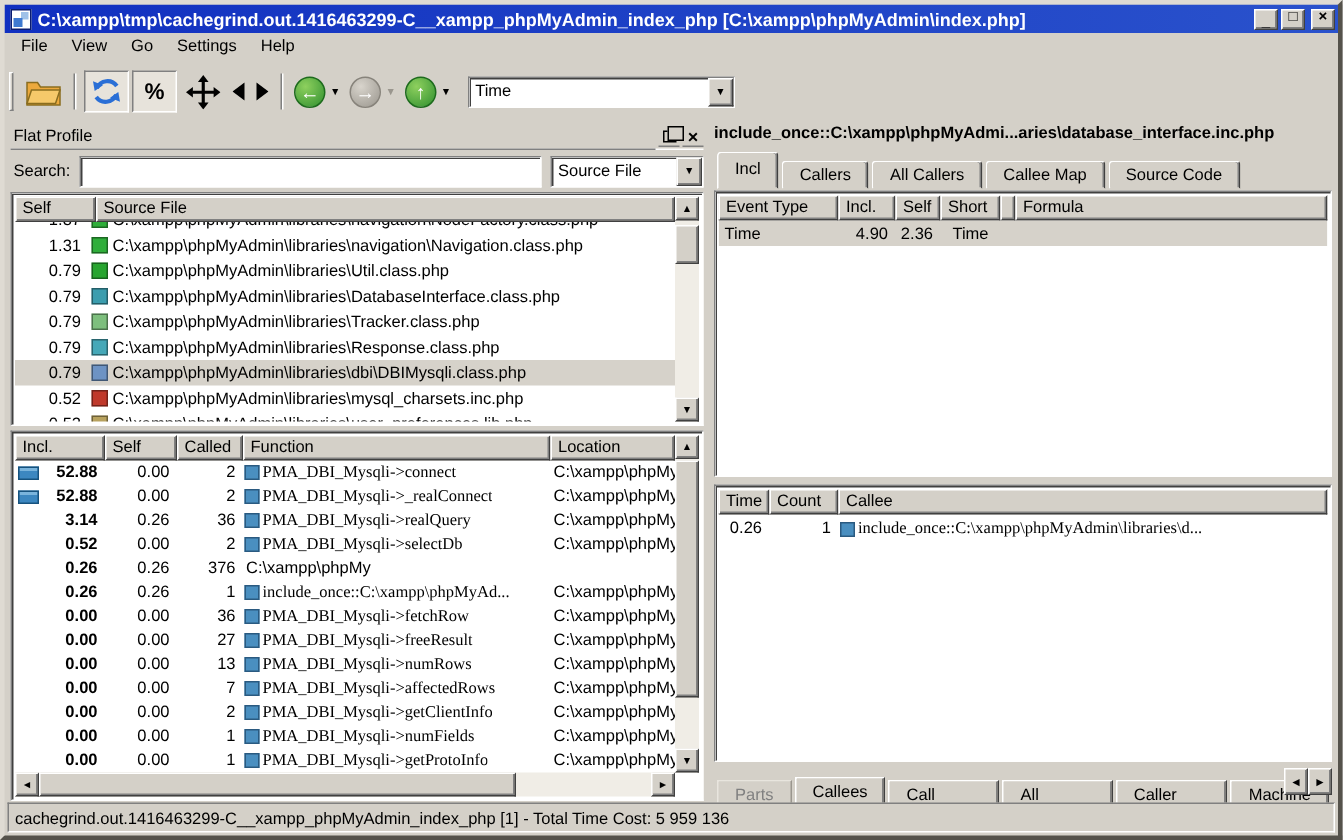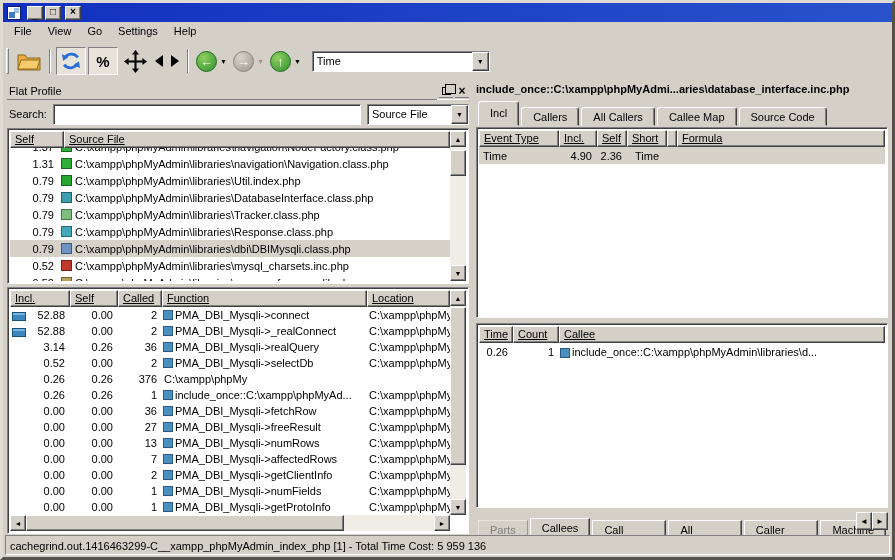--- a/index.html
+++ b/index.html
@@ -54,41 +54,41 @@
   .close-glyph{font-size:12px;font-weight:bold;line-height:1;}
   .search-row{position:absolute;left:4px;top:100px;width:462px;height:22px;display:flex;align-items:center;}
   .search-lbl{padding:0 6px 0 2px;}
   .search-input{flex:1;height:21px;border:1px solid;border-color:#808080 #fff #fff #808080;box-shadow:inset 1px 1px 0 #404040;
     background:#fff;font-family:inherit;font-size:11px;padding:2px 3px;outline:none;}
   .group-combo{width:102px;margin-left:6px;}
   
   .pane{position:absolute;background:#fff;}
   .pane-inner{position:absolute;left:2px;top:2px;bottom:2px;right:18px;overflow:hidden;background:#fff;}
   .pane-inner.noscroll{right:2px;}
-  .hrow{display:flex;height:17px;text-decoration:underline;}
+  .hrow{display:flex;height:17px;}
   .hcell{height:17px;line-height:15px;padding:0 4px;background:#d4d0c8;white-space:nowrap;overflow:hidden;
     border:1px solid;border-color:#fff #404040 #404040 #fff;box-shadow:inset -1px -1px 0 #808080;}
   .hcell.flex{flex:1;}
   .rows{overflow:hidden;position:relative;}
   .trow{display:flex;align-items:center;height:17px;white-space:nowrap;}
   .trow.fn{height:16px;}
   .trow.sel{background:#d6d2ca;}
   .num{text-align:right;padding-right:5px;}
   .sq{width:11px;height:11px;flex:0 0 auto;margin:0 3px 0 2px;border:1px solid rgba(0,0,0,.4);}
   .fsq{width:10px;height:10px;flex:0 0 auto;margin:0 2px 0 1px;background:#4a8fc0;border:1px solid #2a5a80;}
   .bar{width:14px;height:9px;flex:0 0 auto;margin:2px 2px 0 2px;background:#3c87c0;border:1px solid #16527e;
     background-image:linear-gradient(180deg,#7ab4dc 0 2px,transparent 2px);}
   .c-self{width:49px;}
   .c-file{flex:1;overflow:hidden;}
-  .c-incl{width:60px;display:flex;align-items:center;}
+  .c-incl{width:60px;display:flex;align-items:flex-start;font-weight:bold;}
   .flexnum{flex:1;}
   .c-self2{width:48px;}
   .c-called{width:44px;}
   .c-fn{width:205px;display:flex;align-items:center;overflow:hidden;}
-  .fn-name{overflow:hidden;white-space:nowrap;}
+  .fn-name{overflow:hidden;white-space:nowrap;font-family:Liberation Serif, serif;}
   .c-loc{flex:1;overflow:hidden;padding-left:2px;}
   
   .vscroll{position:absolute;right:2px;top:2px;bottom:2px;width:16px;background:#f0ede6;}
   .hscroll{position:absolute;left:2px;right:18px;bottom:2px;height:16px;background:#f0ede6;display:flex;}
   .sbtn{width:16px;height:16px;display:flex;align-items:center;justify-content:center;font-size:7px;
     border:1px solid;border-color:#fff #404040 #404040 #fff;box-shadow:inset -1px -1px 0 #808080;background:#d4d0c8;flex:0 0 auto;}
   .vscroll .sbtn{position:absolute;left:0;}
   .vscroll .up{top:0;} .vscroll .down{bottom:0;}
   .thumb{position:absolute;left:0;width:16px;border:1px solid;border-color:#fff #404040 #404040 #fff;
     box-shadow:inset -1px -1px 0 #808080;background:#d4d0c8;}
@@ -126,20 +126,21 @@
   .status-field{height:20px;line-height:18px;border:1px solid;border-color:#808080 #fff #fff #808080;
     padding:1px 4px;white-space:nowrap;overflow:hidden;background:#d4d0c8;}
 </style>
 </head>
 <body>
 
 <div class="window">
 
   <div class="titlebar">
     <div class="appicon"></div>
+    <div class="tb-title">C:\xampp\tmp\cachegrind.out.1416463299-C__xampp_phpMyAdmin_index_php [C:\xampp\phpMyAdmin\index.php]</div>
     <div class="winbtn raised mini">
         <span>_</span>
       </div>
     <div class="winbtn raised">
         <span>□</span>
       </div>
     <div class="winbtn raised" style="margin-left:4px;">
         <span>×</span>
       </div>
   </div>
@@ -245,21 +246,21 @@
             <span class="c-file">C:\xampp\phpMyAdmin\libraries\navigation\NodeFactory.class.php</span>
           </div>
           <div class="trow">
             <span class="c-self num">1.31</span>
             <span class="sq" style="background: rgb(47, 174, 58);"></span>
             <span class="c-file">C:\xampp\phpMyAdmin\libraries\navigation\Navigation.class.php</span>
           </div>
           <div class="trow">
             <span class="c-self num">0.79</span>
             <span class="sq" style="background: rgb(39, 165, 47);"></span>
-            <span class="c-file">C:\xampp\phpMyAdmin\libraries\Util.index.php</span>
+            <span class="c-file">C:\xampp\phpMyAdmin\libraries\Util.class.php</span>
           </div>
           <div class="trow">
             <span class="c-self num">0.79</span>
             <span class="sq" style="background: rgb(59, 157, 174);"></span>
             <span class="c-file">C:\xampp\phpMyAdmin\libraries\DatabaseInterface.class.php</span>
           </div>
           <div class="trow">
             <span class="c-self num">0.79</span>
             <span class="sq" style="background: rgb(125, 191, 125);"></span>
             <span class="c-file">C:\xampp\phpMyAdmin\libraries\Tracker.class.php</span>

